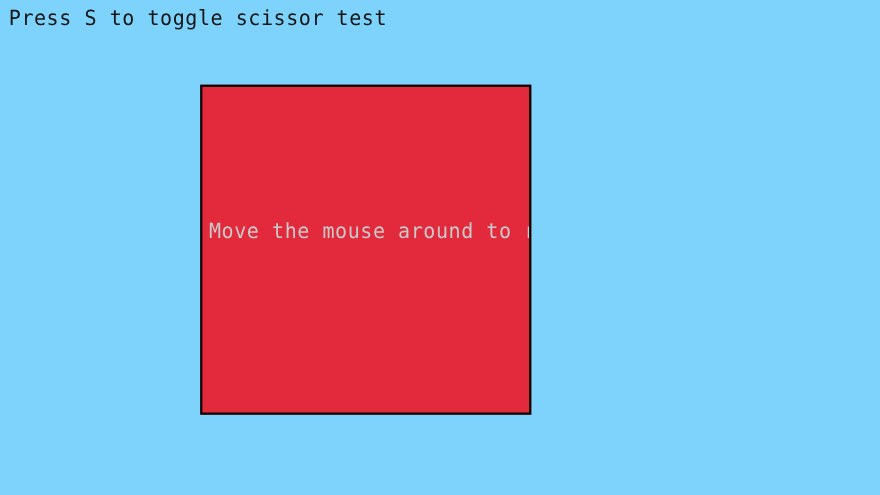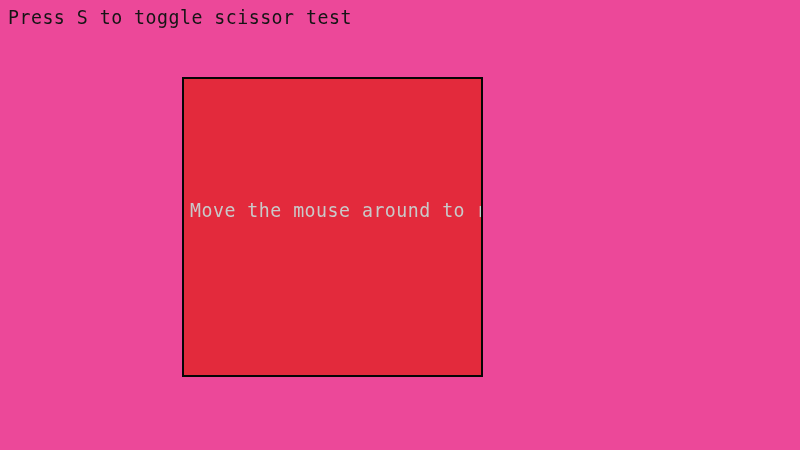--- a/index.html
+++ b/index.html
@@ -13,21 +13,21 @@
     overflow: hidden;
     background: #f4f4f4;
     font-family: "DejaVu Sans Mono", "Liberation Mono", monospace;
     -webkit-font-smoothing: none;
   }
 
   #app {
     position: relative;
     width: 800px;
     height: 450px;
-    background: #ec4899;
+    background: #7dd3fc;
   }
 
   
   .hint-line {
     position: absolute;
     left: 8px;
     top: 5px;
     font-family: "DejaVu Sans Mono", "Liberation Mono", monospace;
     font-size: 19px;
     line-height: 24px;

